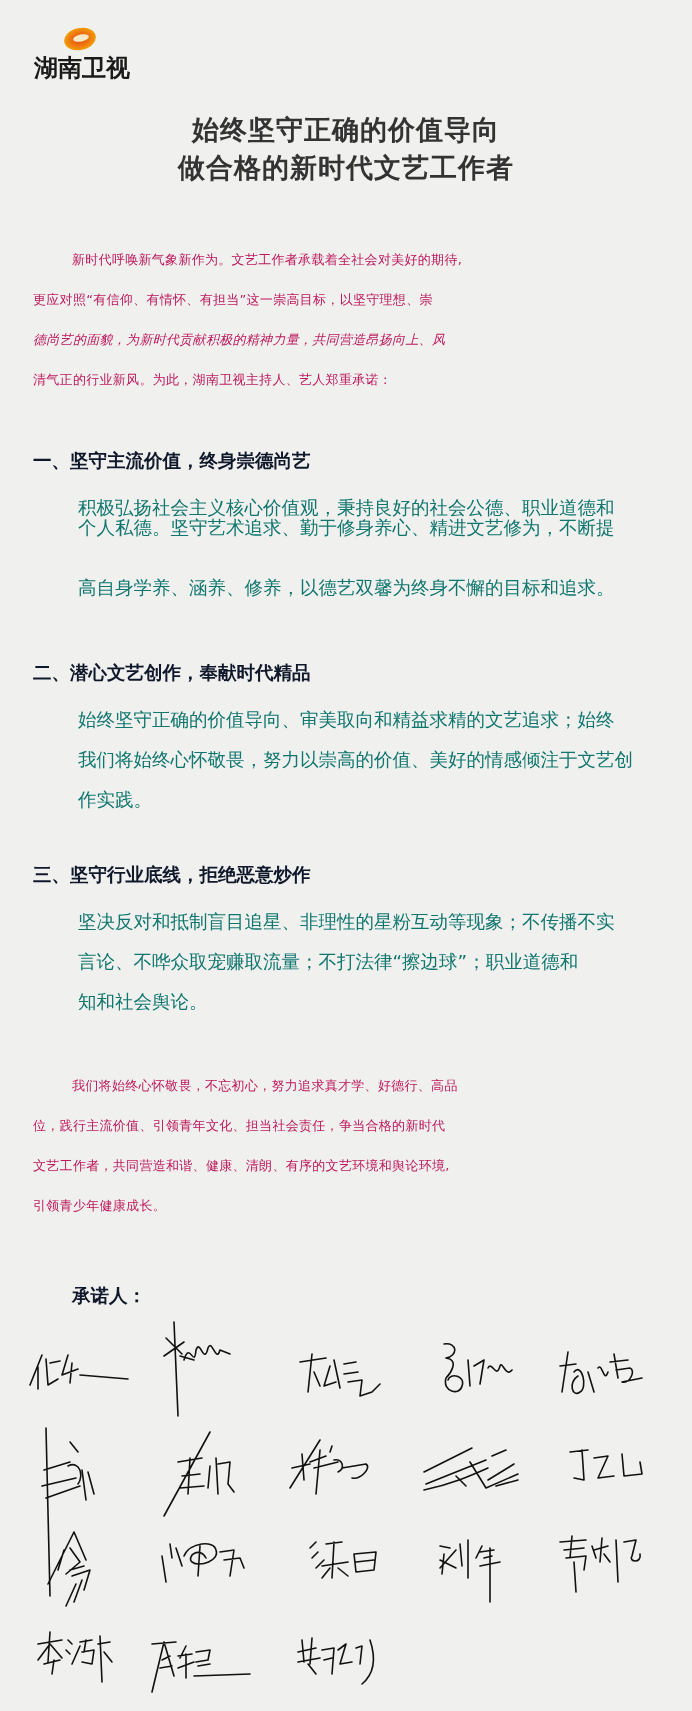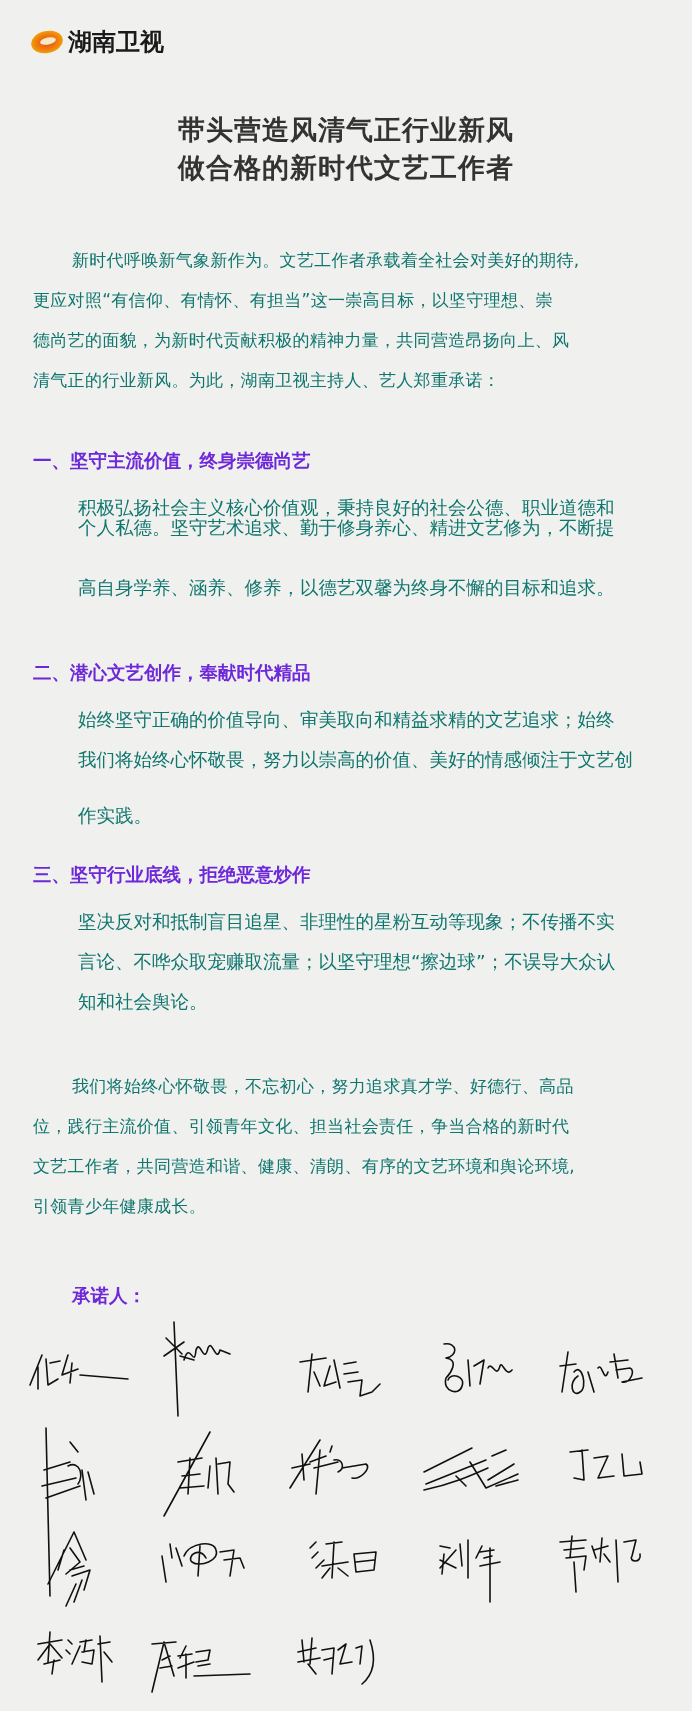--- a/index.html
+++ b/index.html
@@ -3,26 +3,26 @@
 <meta charset="utf-8">
 <style>
   html, body { margin:0; padding:0; }
   body {
     width:692px; height:1711px; overflow:hidden;
     background:#f0f0ee;
     font-family:"DejaVu Sans", "Liberation Sans", sans-serif;
     color:#2a2a2a;
     position:relative;
   }
-  .logo { position:absolute; left:30px; top:26px; display:flex; align-items:center; }
+  .logo { position:absolute; left:30px; top:26px; display:flex; align-items:center;flex-direction:column; }
   .logo-mark { width:34px; height:26px; position:relative; }
   .logo-text { font-size:24px; font-weight:bold; color:#1a1a1a; margin-left:4px; letter-spacing:0px; }
   .title { position:absolute; left:0; width:692px; text-align:center; font-weight:bold; font-size:27px; color:#333; letter-spacing:1px; }
-  .p { position:absolute; left:78px; width:600px; font-size:17px; line-height:40px; color:#0f766e; letter-spacing:0.3px; }
-  .h { position:absolute; left:33px; font-size:18.5px; font-weight:bold; color:#6d28d9; }
+  .p { position:absolute; left:78px; width:600px; font-size:13px; line-height:40px; color:#be185d; letter-spacing:0.3px; }
+  .h { position:absolute; left:33px; font-size:18.5px; font-weight:bold; color:#0f172a; }
   .ind { position:absolute; left:78px; width:600px; font-size:18.5px; line-height:40px; color:#0f766e; }
   .line { white-space:nowrap; display:block; }
   .sig { position:absolute; }
   .sig svg { overflow:visible; }
   .sig path { fill:none; stroke:#111; stroke-width:1.6; stroke-linecap:round; stroke-linejoin:round; }
 </style>
 </head>
 <body>
 
 <div class="logo">
@@ -35,31 +35,31 @@
           <stop offset="100%" stop-color="#f2b400"></stop>
         </radialGradient>
       </defs>
       <ellipse cx="17" cy="13" rx="16" ry="11" fill="url(#rg)" transform="rotate(-12 17 13)"></ellipse>
       <ellipse cx="18" cy="12" rx="8" ry="3.5" fill="#f6e9c8" transform="rotate(-12 18 12)"></ellipse>
     </svg>
   </div>
   <span class="logo-text">湖南卫视</span>
 </div>
 
-<div class="title" style="top:112px;">带头营造风清气正行业新风</div>
+<div class="title" style="top:112px;">始终坚守正确的价值导向</div>
 <div class="title" style="top:150px;">做合格的新时代文艺工作者</div>
 
 <div>
   <div class="p" style="top:240px; left:72px;">
       <span class="line">新时代呼唤新气象新作为。文艺工作者承载着全社会对美好的期待,</span>
     </div>
   <div class="p" style="top:280px; left:33px;">
       <span class="line">更应对照“有信仰、有情怀、有担当”这一崇高目标，以坚守理想、崇</span>
     </div>
-  <div class="p" style="top:320px; left:33px;">
+  <div class="p" style="top:320px; left:33px;font-style:italic;">
       <span class="line">德尚艺的面貌，为新时代贡献积极的精神力量，共同营造昂扬向上、风</span>
     </div>
   <div class="p" style="top:360px; left:33px;">
       <span class="line">清气正的行业新风。为此，湖南卫视主持人、艺人郑重承诺：</span>
     </div>
 </div>
 
 <div>
   <div class="h" style="top:448px;">一、坚守主流价值，终身崇德尚艺</div>
   <div class="ind" style="top:488px;">
@@ -74,32 +74,32 @@
 </div>
 
 <div>
   <div class="h" style="top:660px;">二、潜心文艺创作，奉献时代精品</div>
   <div class="ind" style="top:700px;">
       <span class="line">始终坚守正确的价值导向、审美取向和精益求精的文艺追求；始终</span>
     </div>
   <div class="ind" style="top:740px;">
       <span class="line">我们将始终心怀敬畏，努力以崇高的价值、美好的情感倾注于文艺创</span>
     </div>
-  <div class="ind" style="top:796px;">
+  <div class="ind" style="top:780px;">
       <span class="line">作实践。</span>
     </div>
 </div>
 
 <div>
   <div class="h" style="top:862px;">三、坚守行业底线，拒绝恶意炒作</div>
   <div class="ind" style="top:902px;">
       <span class="line">坚决反对和抵制盲目追星、非理性的星粉互动等现象；不传播不实</span>
     </div>
   <div class="ind" style="top:942px;">
-      <span class="line">言论、不哗众取宠赚取流量；以坚守理想“擦边球”；不误导大众认</span>
+      <span class="line">言论、不哗众取宠赚取流量；不打法律“擦边球”；职业道德和</span>
     </div>
   <div class="ind" style="top:982px;">
       <span class="line">知和社会舆论。</span>
     </div>
 </div>
 
 <div>
   <div class="p" style="top:1066px; left:72px;">
       <span class="line">我们将始终心怀敬畏，不忘初心，努力追求真才学、好德行、高品</span>
     </div>

